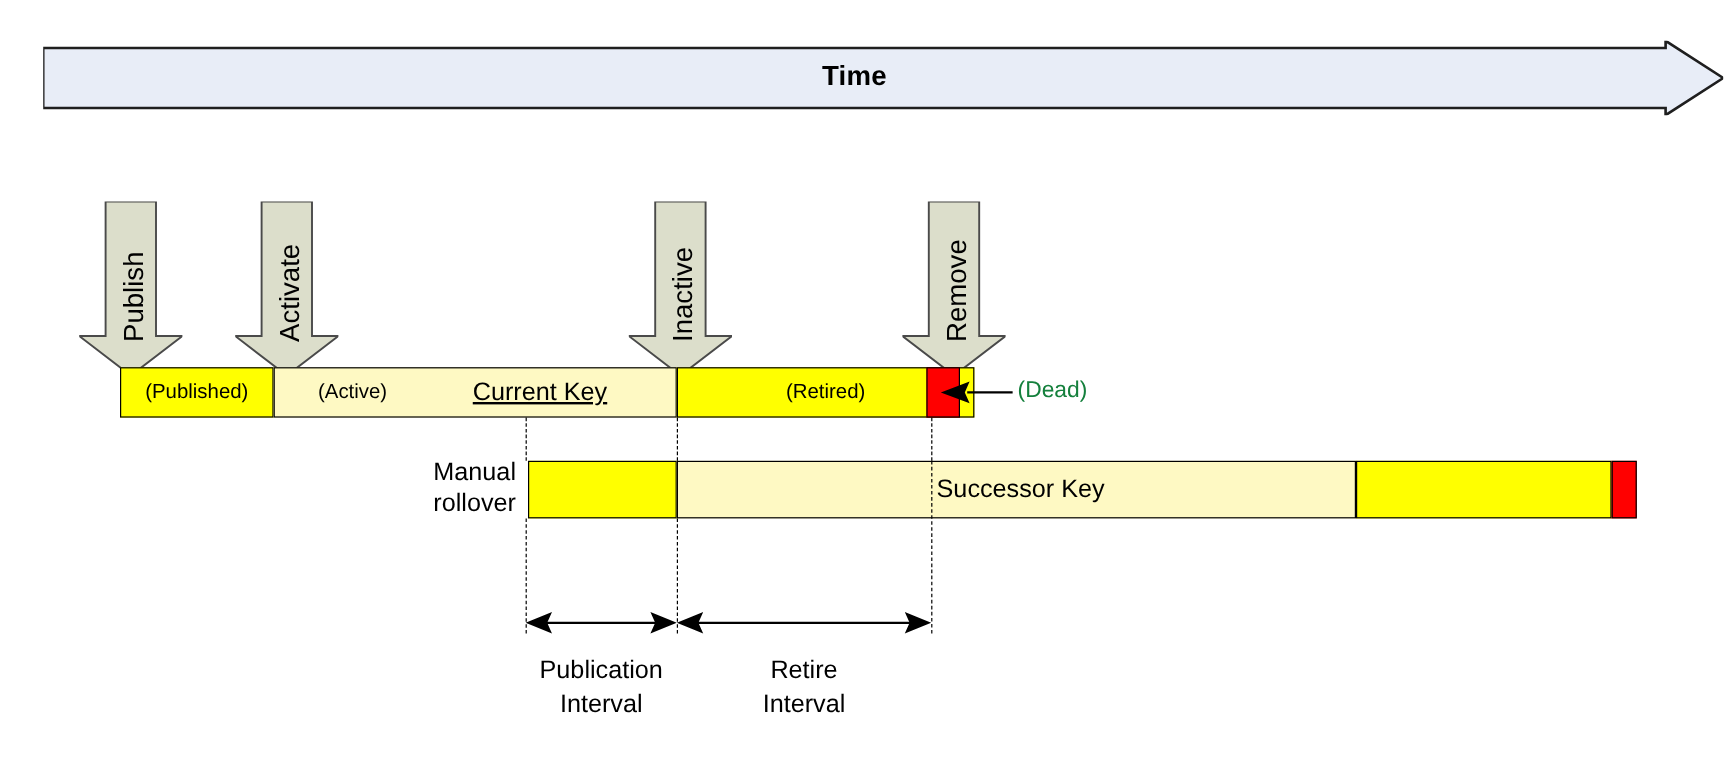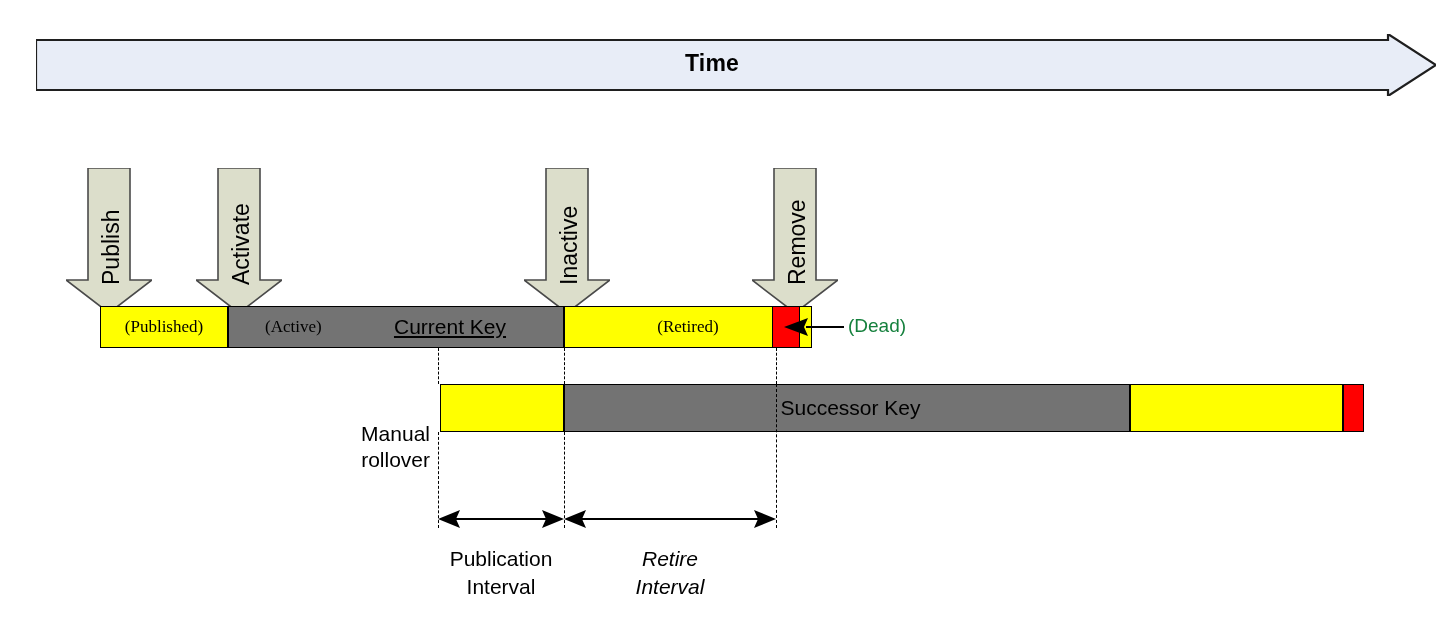--- a/index.html
+++ b/index.html
@@ -66,24 +66,23 @@
     position: absolute;
     box-sizing: border-box;
     border: 1px solid #000000;
     display: flex;
     align-items: center;
     justify-content: center;
     font-size: 17px;
     color: #000;
     overflow: hidden;
     white-space: nowrap;
-    font-family: Liberation Serif, serif;
   }
   .fill-yellow { background: #FFFF00; }
-  .fill-green  { background: #737373; }
+  .fill-green  { background: #fef9c3; }
   .fill-red    { background: #FF0000; }
 
   
   .bar-overlay-text {
     position: absolute;
     display: flex;
     align-items: center;
     justify-content: center;
     font-size: 21px;
     color: #000;
@@ -98,21 +97,20 @@
     border-left: 1.6px dashed #000000;
   }
 
   
   .side-label {
     position: absolute;
     text-align: right;
     font-size: 21px;
     line-height: 26px;
     color: #000;
-    margin-top: 40px;
   }
   .dead-label {
     position: absolute;
     font-size: 19px;
     color: #15803d;
     white-space: nowrap;
   }
   .interval-label {
     position: absolute;
     text-align: center;
@@ -229,18 +227,18 @@
       <polygon points="0,11 22,2 18,11 22,20" fill="#000"></polygon>
       <polygon points="212,11 190,2 194,11 190,20" fill="#000"></polygon>
     </svg>
   </div>
 
   <div class="interval-label" style="left:401px; top:545px; width:200px;">
     <div>Publication</div>
     <div>Interval</div>
   </div>
 
-  <div class="interval-label" style="left:570px; top:545px; width:200px;font-style:italic;">
+  <div class="interval-label" style="left:570px; top:545px; width:200px;">
     <div>Retire</div>
     <div>Interval</div>
   </div>
 
 </div>
 
 </body></html>

